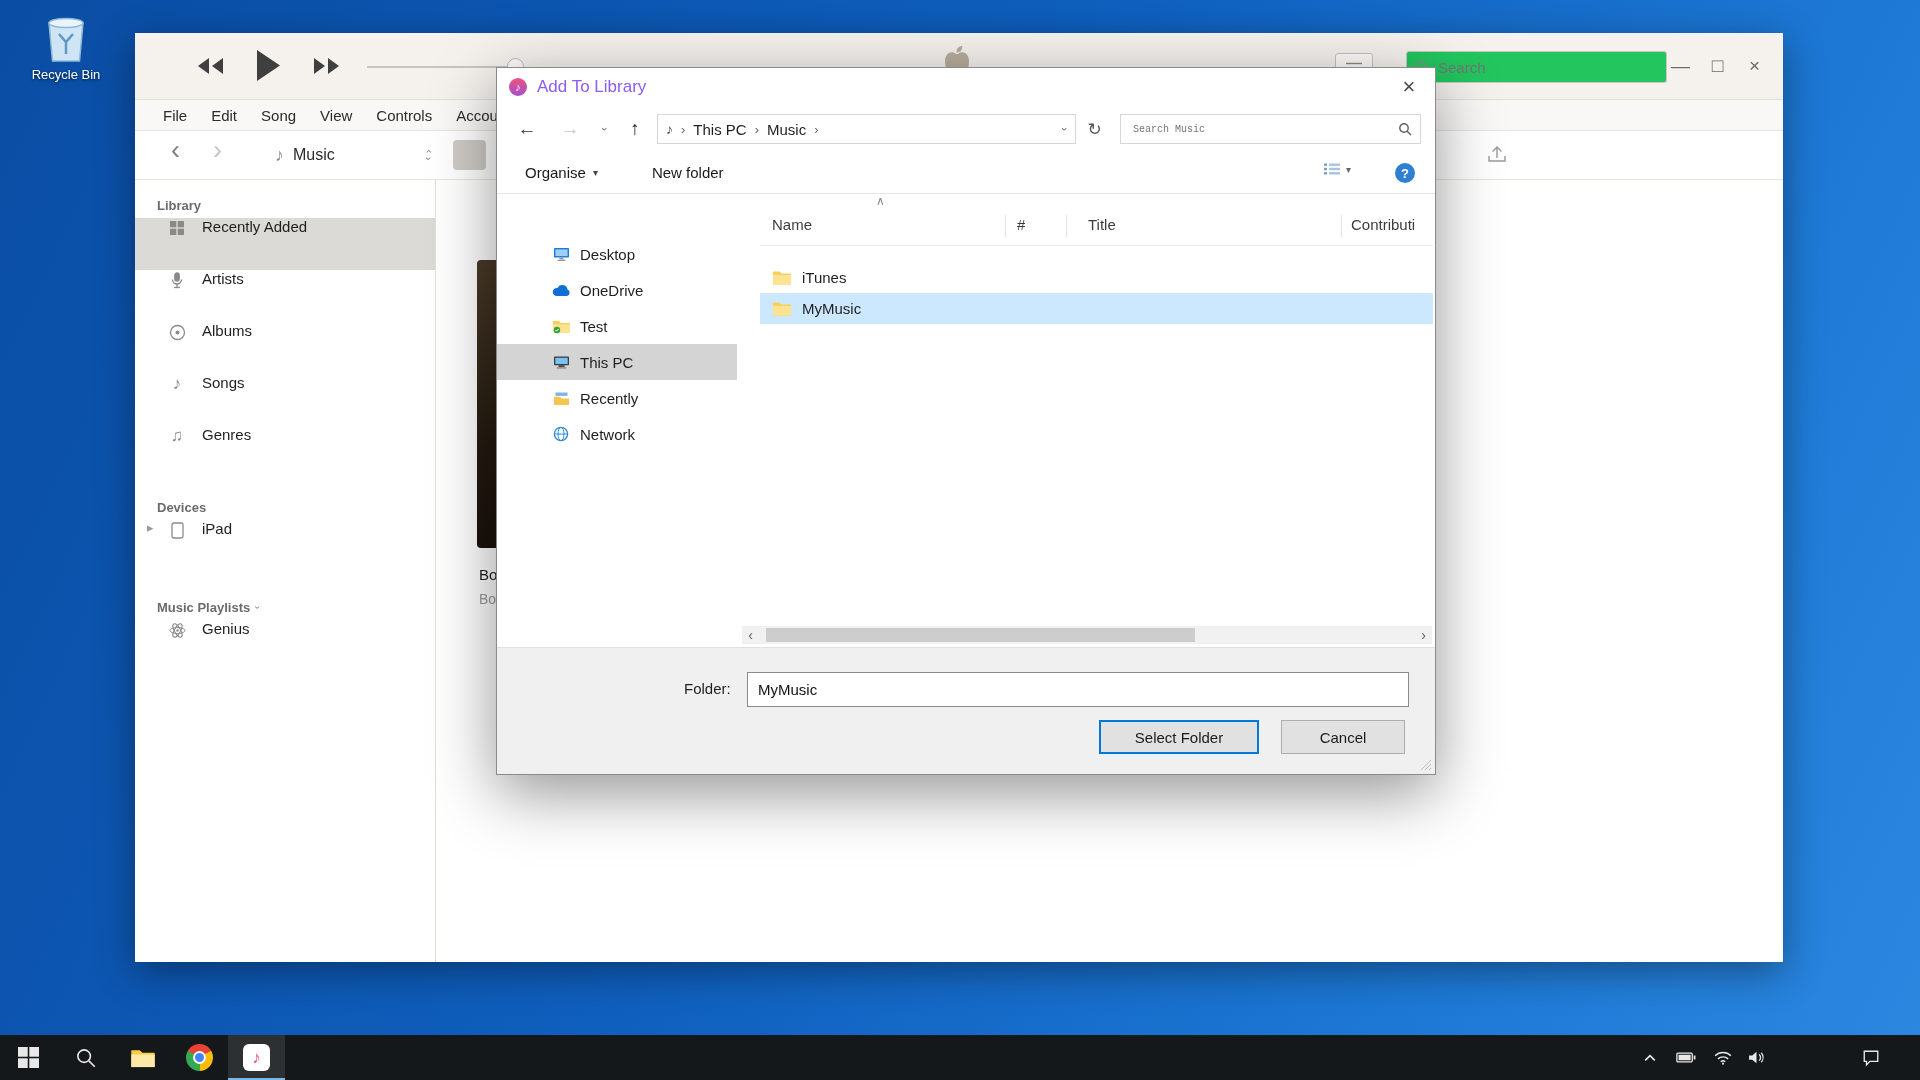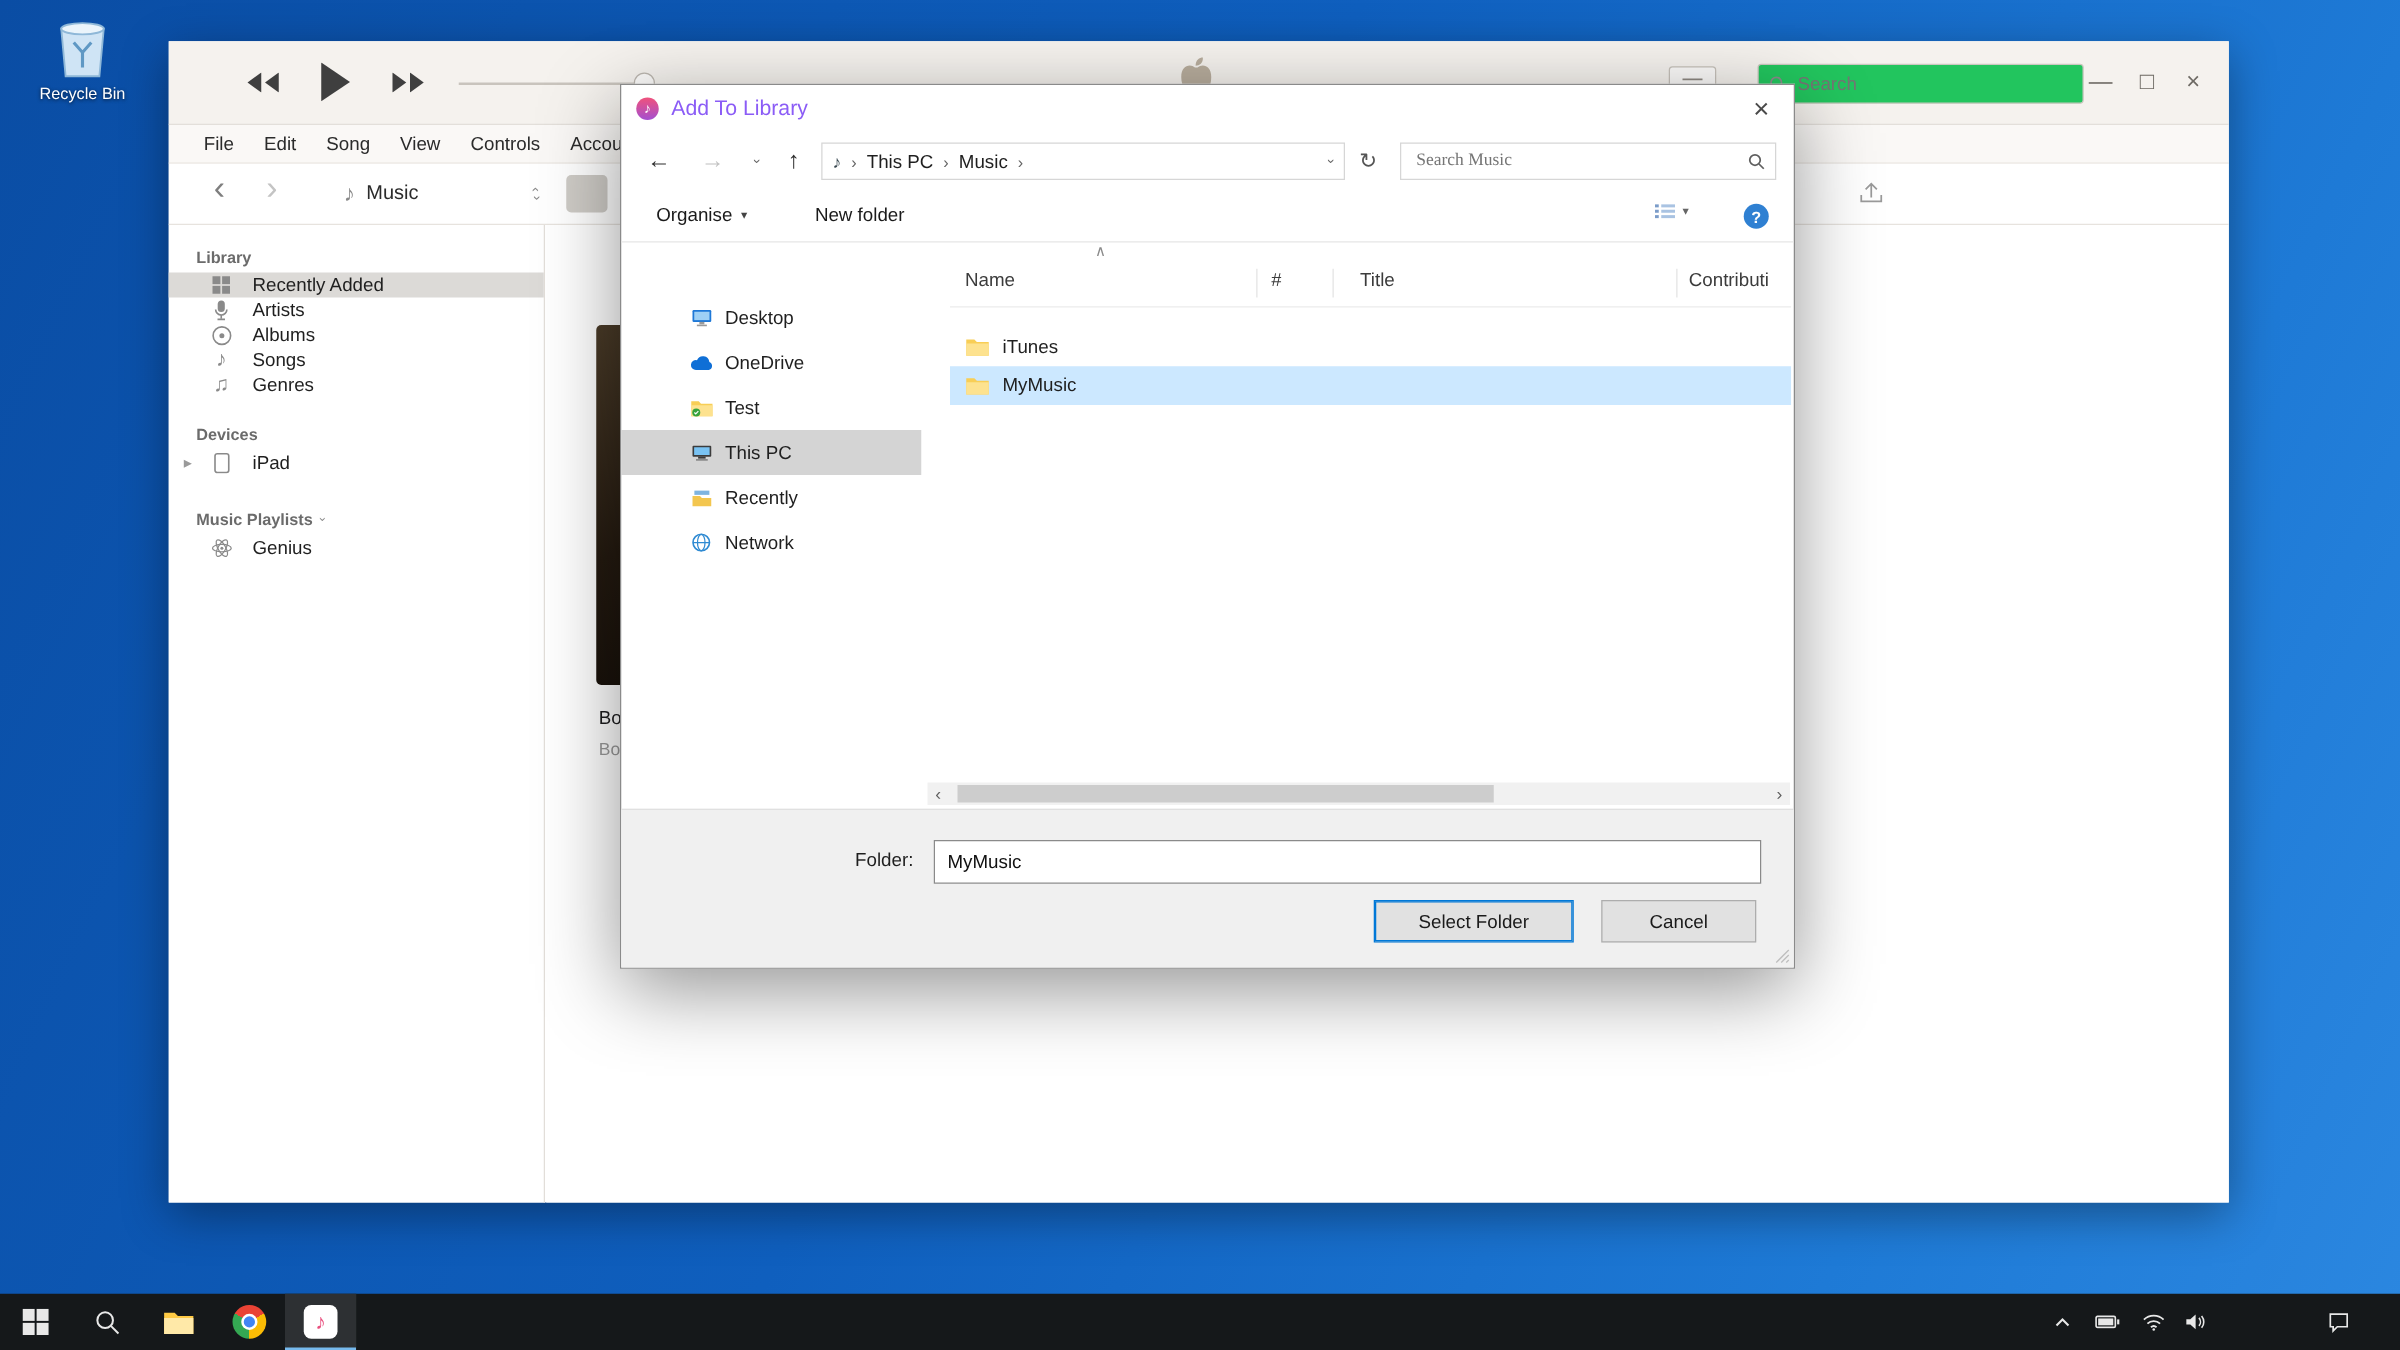--- a/index.html
+++ b/index.html
@@ -43,21 +43,21 @@
   #sel-note{font-size:18px;color:#8a8a8a}
   #sel-label{margin-left:9px;font-size:16px;color:#2b2b2b}
   #sel-carets{margin-left:92px;display:flex;flex-direction:column;line-height:7px;font-size:11px;color:#8a8a8a}
   #it-gridbtn{position:absolute;left:318px;top:9px;width:33px;height:30px;background:#cfccc7;border-radius:4px}
   #it-upload{position:absolute;left:1352px;top:14px}
 
   #it-sidebar{position:absolute;left:0;top:147px;width:301px;bottom:0;background:#fff;
               border-right:1px solid #e2ded9;padding-top:12px;box-sizing:border-box}
   .sb-header{height:26px;display:flex;align-items:center;padding-left:22px;font-size:13px;font-weight:bold;color:#6b6b6b}
   .sb-header .hdr-caret{margin-left:6px;font-size:10px;color:#8a8a8a;font-weight:normal}
-  .sb-item{height:20px;display:flex;align-items:center;padding-left:30px;font-size:15px;color:#1f1f1f;position:relative}
+  .sb-item{height:52px;display:flex;align-items:flex-start;padding-left:30px;font-size:15px;color:#1f1f1f;position:relative}
   .sb-item .sb-icon{width:24px;height:20px;display:flex;align-items:center;justify-content:center;margin-right:13px;
                     color:#8a8a8a;font-size:17px}
   .sb-item.selected{background:#dcdad7}
   .sb-caret{position:absolute;left:12px;color:#9a9a9a;font-size:13px}
   .sb-gap{height:16px}.sb-gap2{height:22px}
 
   #it-main{position:absolute;left:302px;top:147px;right:0;bottom:0;background:#fff}
   #album-art{position:absolute;left:40px;top:80px;width:286px;height:288px;border-radius:4px;
              background:linear-gradient(155deg,#4a3b28 0%,#241a10 45%,#0c0805 100%)}
   #album-title{position:absolute;left:42px;top:386px;font-size:15px;color:#1d1d1f}
@@ -81,21 +81,21 @@
   #dnav-up{left:124px;width:28px;color:#2e2e2e}
   #dlg-crumbbar{position:absolute;left:160px;top:8px;width:419px;height:30px;border:1px solid #d6d6d6;
                 display:flex;align-items:center;padding:0 8px;font-size:15px;color:#1f1f1f;box-sizing:border-box}
   #crumb-note{font-size:14px;color:#37474f}
   .crumb-sep{margin:0 8px;font-size:13px;color:#666}
   #crumb-dd{margin-left:auto;font-size:11px;color:#666}
   #dlg-refresh{position:absolute;left:582px;top:8px;width:31px;height:30px;display:flex;align-items:center;
                justify-content:center;font-size:17px;color:#555}
   #dlg-search{position:absolute;left:623px;top:8px;width:301px;height:30px;border:1px solid #d6d6d6;
               display:flex;align-items:center;padding:0 8px 0 10px;box-sizing:border-box}
-  #dlg-search input{border:none;outline:none;flex:1;font-size:14px;color:#333;background:transparent;font-family:Liberation Serif, serif}
+  #dlg-search input{border:none;outline:none;flex:1;font-size:10px;color:#333;background:transparent;font-family:Liberation Mono, monospace}
 
   #dlg-toolbar{position:absolute;left:0;top:84px;right:0;height:42px;border-bottom:1px solid #e6e6e6;
                display:flex;align-items:center;padding-left:28px;font-size:15px;color:#1a1a1a;box-sizing:border-box}
   #dlg-organise{display:flex;align-items:center;gap:7px}
   #dlg-organise .mini-caret{font-size:10px;color:#444}
   #dlg-newfolder{margin-left:54px}
   #dlg-viewbtn{position:absolute;right:84px;top:10px;display:flex;align-items:center;gap:5px}
   #dlg-viewbtn .mini-caret{font-size:10px;color:#666}
   #dlg-help{position:absolute;right:20px;top:11px;width:20px;height:20px;border-radius:50%;background:#2f80d2;
             color:#fff;font-size:13px;font-weight:bold;display:flex;align-items:center;justify-content:center}

